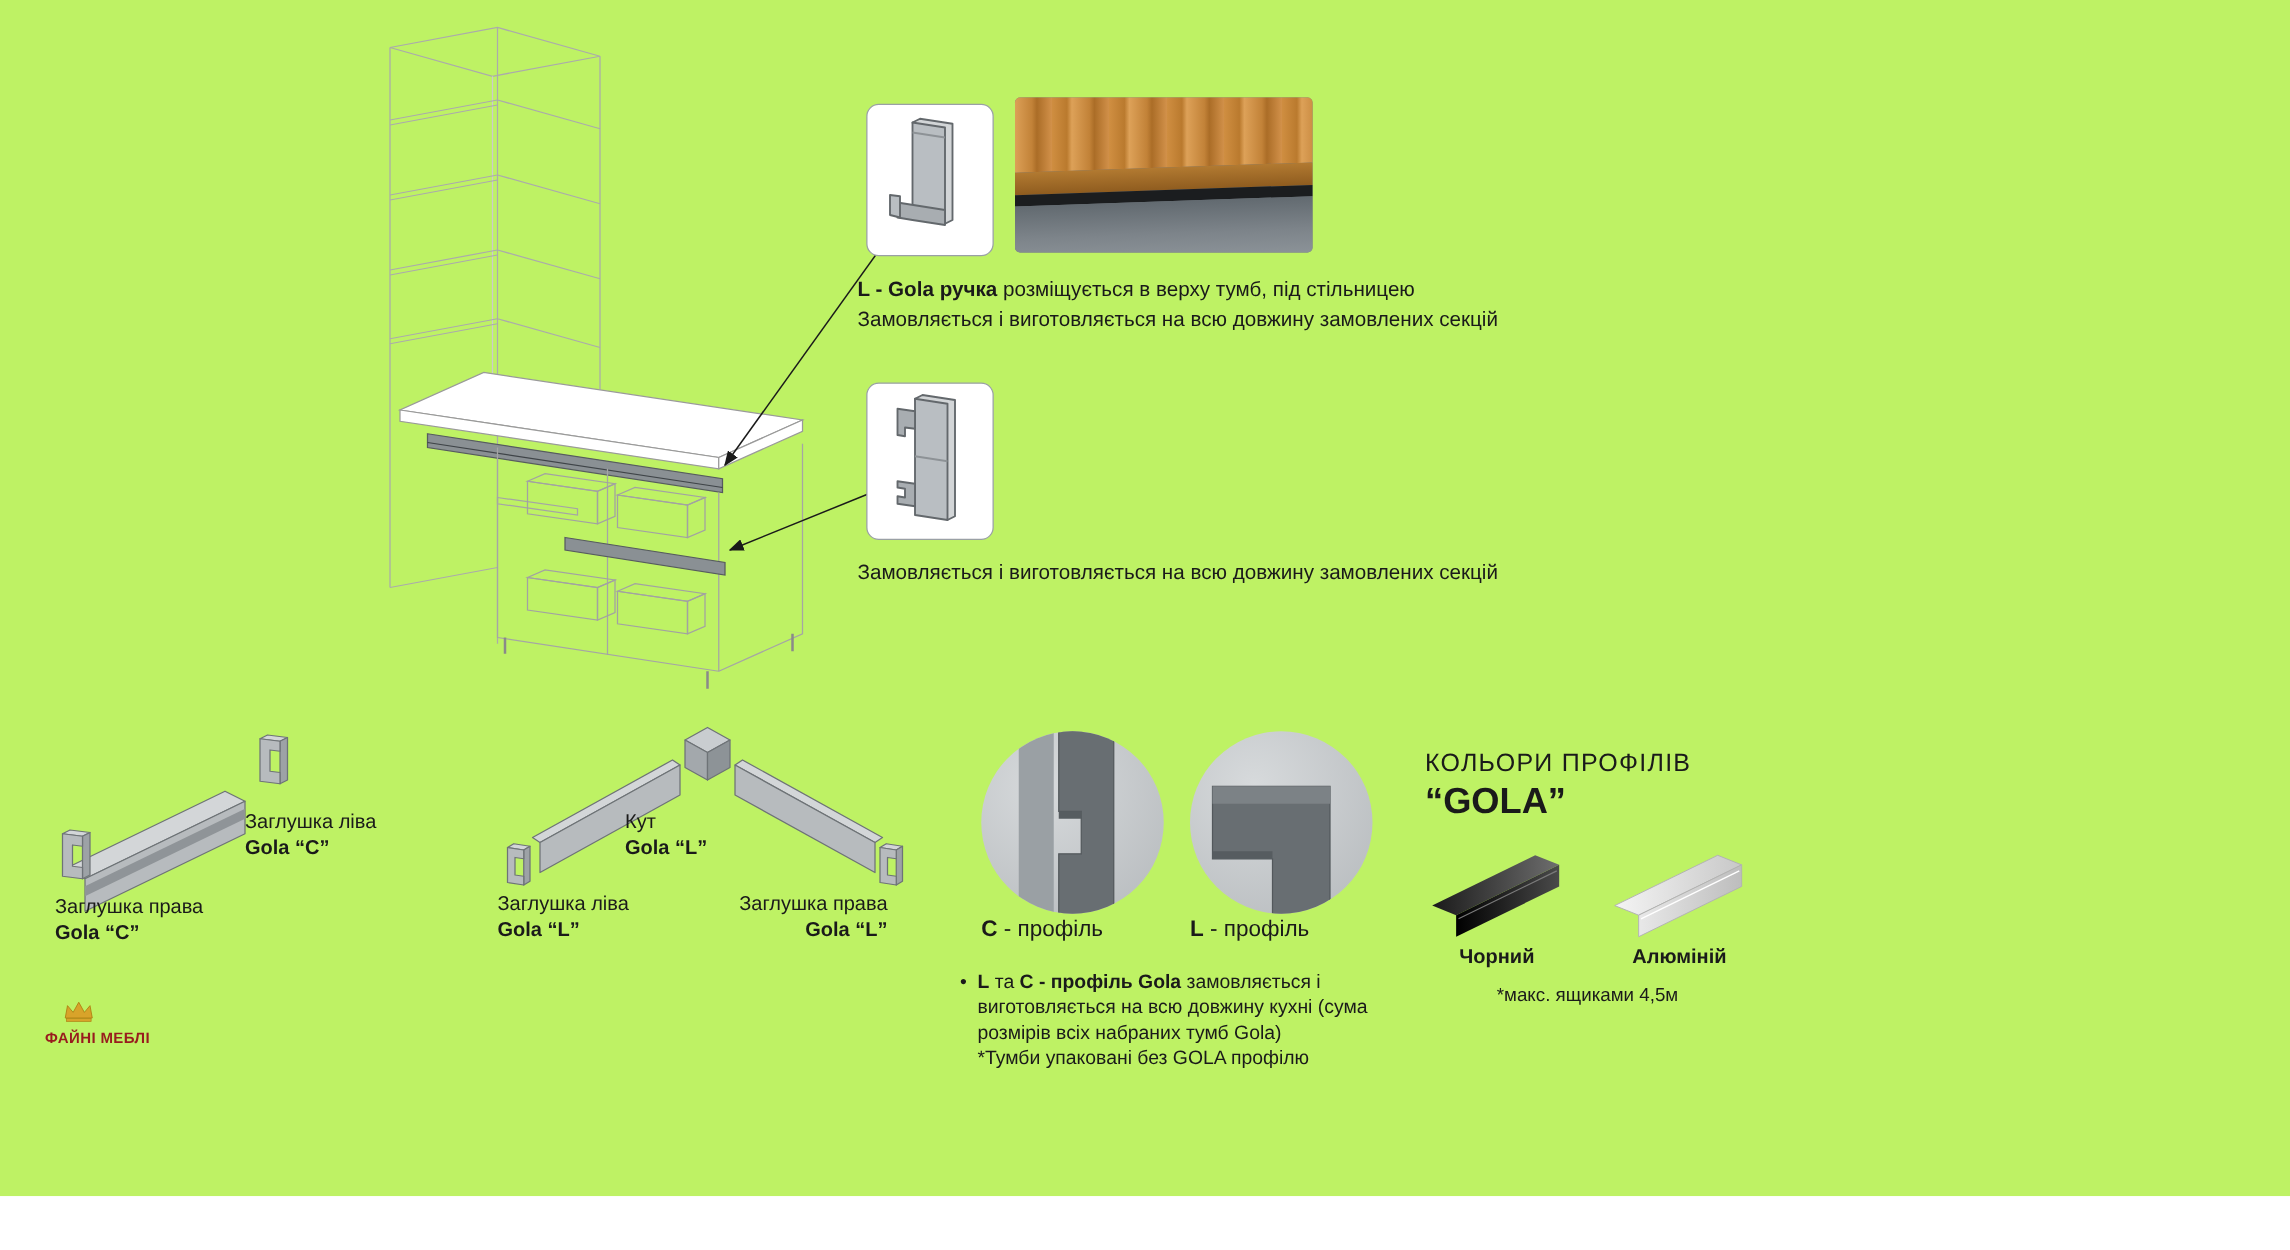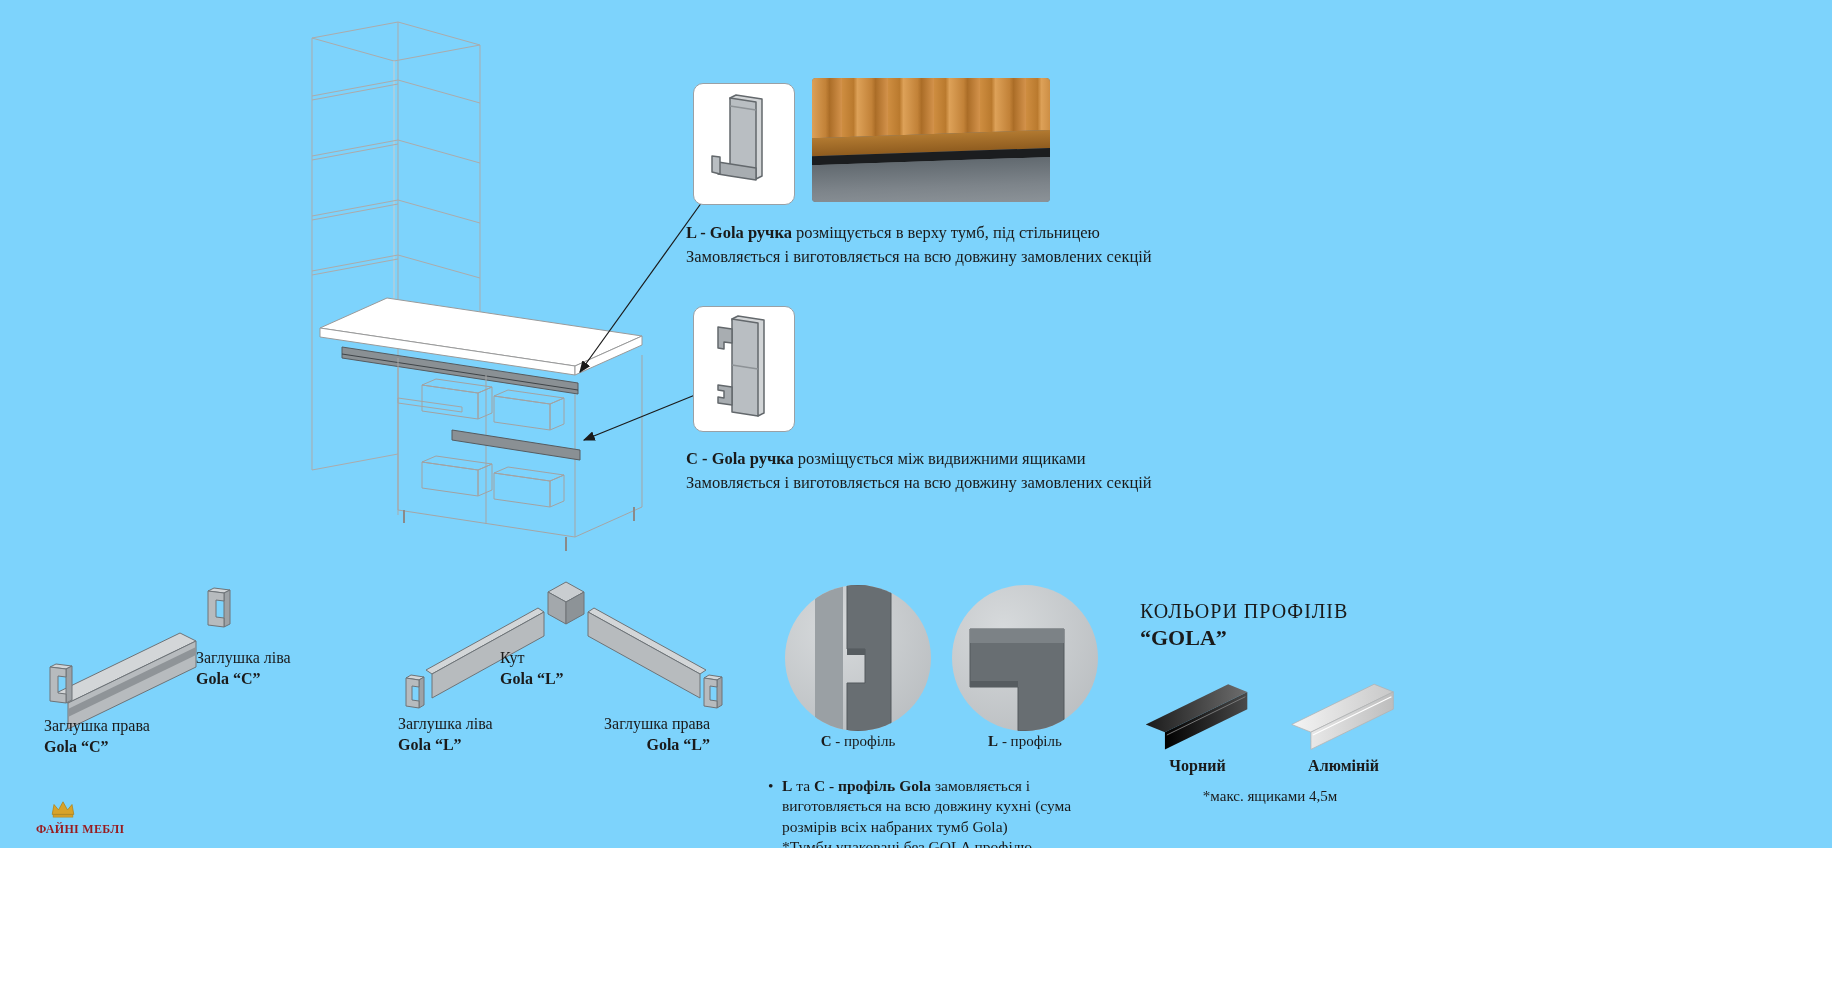--- a/index.html
+++ b/index.html
@@ -1,38 +1,38 @@
 <!DOCTYPE html>
 <html><head>
 <meta charset="utf-8">
 <style>
   html,body{margin:0;padding:0;background:#ffffff;}
   body{font-family:"Liberation Sans",sans-serif;color:#1a1a1a;}
-  #page{position:relative;width:1832px;height:848px;background:#7dd3fc;overflow:hidden;font-family:Liberation Serif, serif;}
+  #page{position:relative;width:1832px;height:957px;background:#bef264;overflow:hidden;}
   .abs{position:absolute;}
   .b{font-weight:bold;}
   .anno{font-size:16.5px;line-height:1.45;width:580px;}
   .profile-box{width:100px;border:1px solid #9aa0a5;border-radius:10px;background:#fff;display:flex;align-items:center;justify-content:center;}
   .photo{width:238px;height:124px;overflow:hidden;border-radius:4px;background:#6d747a;}
   .photo-inner{position:absolute;left:-6%;top:-9%;width:114%;height:118%;transform:rotate(-2deg);}
   .wood{height:46%;background:repeating-linear-gradient(92deg,#cf8e41 0px,#ba7a2e 12px,#dda158 16px,#c28238 30px,#ab6d27 34px,#d2914a 46px);}
   .wood-edge{height:12%;background:linear-gradient(180deg,#b27a31,#8f5c1f);}
   .gapline{height:6%;background:#1b1d1f;}
   .front{height:40%;background:linear-gradient(180deg,#626a70 0%,#7d848a 45%,#959ca1 100%);}
   .cap-label{font-size:16px;line-height:1.3;}
   .note{font-size:15.5px;line-height:1.32;}
   .circle{width:146px;height:146px;border-radius:50%;overflow:hidden;background:radial-gradient(circle at 35% 30%,#d7dadc,#b5b9bc);}
-  .circle-label{width:146px;text-align:center;font-size:15px;}
+  .circle-label{width:146px;text-align:left;font-size:18px;}
   .bullet-note{width:345px;font-size:15.5px;line-height:1.32;}
   .bn-main{position:relative;padding-left:14px;}
   .bn-bullet{position:absolute;left:0;top:0;}
   .bn-line2{margin-left:14px;}
   .colors-head{width:260px;text-align:left;}
   .colors-title{font-size:20px;letter-spacing:1px;}
-  .colors-sub{font-size:22px;font-weight:bold;margin-top:2px;}
+  .colors-sub{font-size:29px;font-weight:bold;margin-top:2px;}
   .swatch-label{width:115px;text-align:center;font-weight:bold;font-size:16px;}
   .colors-note{width:280px;text-align:center;font-size:15px;}
   .logo-text{width:120px;text-align:left;font-weight:bold;font-size:12px;letter-spacing:.3px;color:#981b1e;}
   .strip-bottom{background:#161616;}
 </style>
 </head>
 <body>
 
 <div id="page">
 
@@ -147,21 +147,20 @@
         <path d="M38,12 L44,9 L70,13 L70,106 L64,109 Z" fill="#d2d5d7"></path>
         <path d="M38,12 L64,16 L64,109 L38,105 Z" fill="#b9bec2"></path>
         <path d="M24,20 L38,22 L38,36 L30,35 L30,42 L24,41 Z" fill="#a8adb1"></path>
         <path d="M24,78 L38,80 L38,98 L24,96 L24,90 L30,91 L30,84 L24,83 Z" fill="#a8adb1"></path>
         <line x1="38" y1="58" x2="64" y2="62" stroke="#8d9296"></line>
       </g>
     </svg>
   </div>
 
   <div class="abs anno" style="left:686px;top:447px">
-    <div><span class="b">C - Gola ручка</span><span> розміщується між видвижними ящиками</span></div>
     <div>Замовляється і виготовляється на всю довжину замовлених секцій</div>
   </div>
 
   <svg class="abs" style="left:40px;top:575px" width="290" height="205" viewBox="0 0 290 205">
     <g stroke="#6e7377" stroke-linejoin="round">
       <g>
         <path d="M12,120 L140,58 L156,66 L28,128 Z" fill="#d3d6d8"></path>
         <path d="M28,128 L156,66 L156,92 L28,154 Z" fill="#b7bbbe"></path>
         <path d="M28,134 L156,72 L156,80 L28,142 Z" fill="#8f9498" stroke="none"></path>
       </g>

